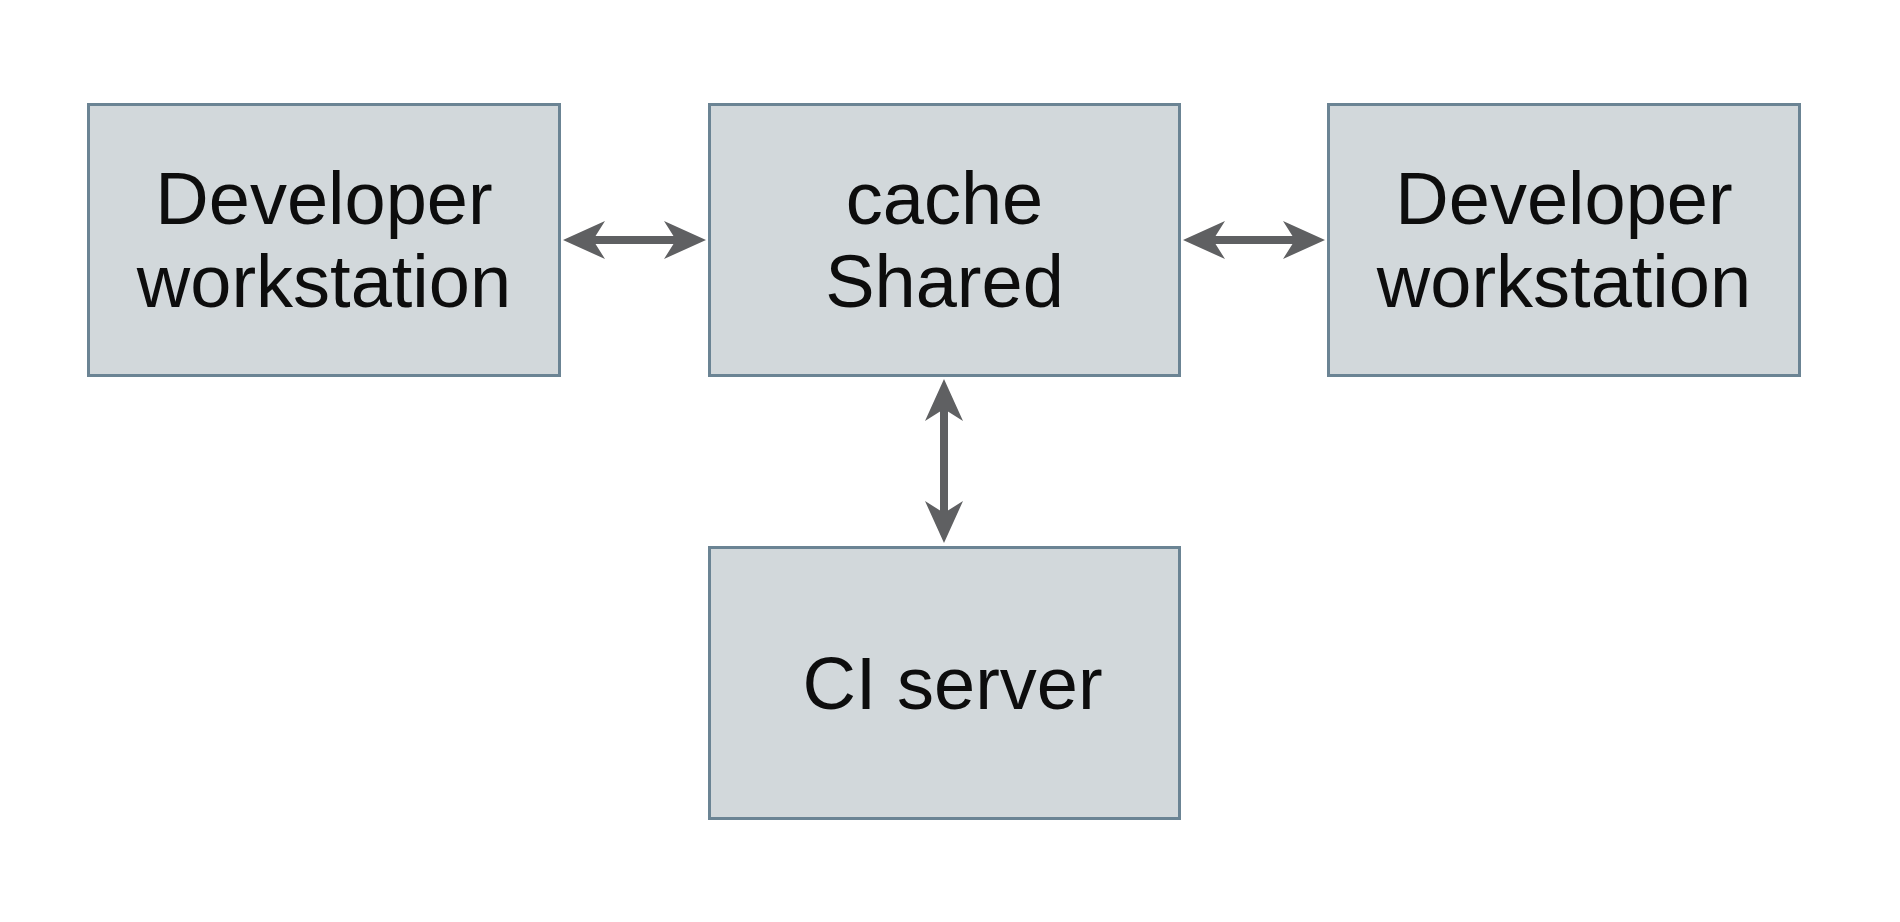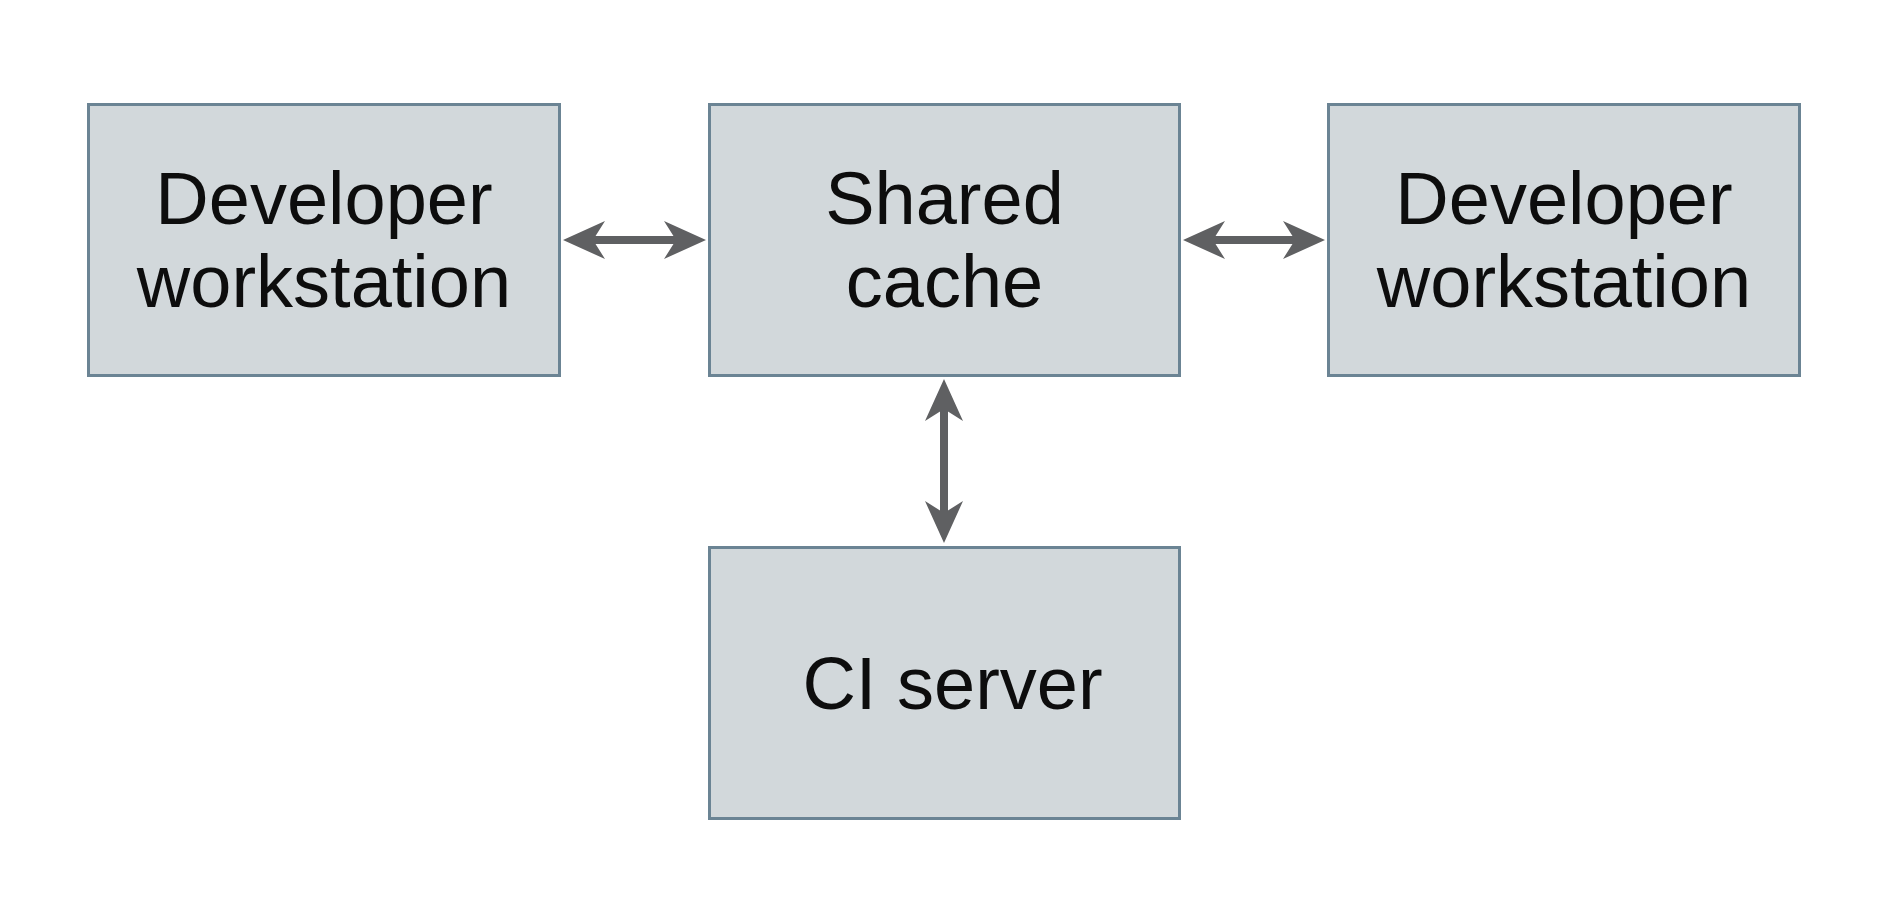--- a/index.html
+++ b/index.html
@@ -45,22 +45,22 @@
 <body>
 
 <div class="canvas">
 
   <div class="node" id="node-dev-left" style="background-color: rgb(210, 216, 219); border-color: rgb(107, 132, 148);">
     <div class="line" style="color: rgb(13, 13, 13);">Developer</div>
     <div class="line" style="color: rgb(13, 13, 13);">workstation</div>
   </div>
 
   <div class="node" id="node-cache" style="background-color: rgb(210, 216, 219); border-color: rgb(107, 132, 148);">
+    <div class="line" style="color: rgb(13, 13, 13);">cache</div>
     <div class="line" style="color: rgb(13, 13, 13);">Shared</div>
-    <div class="line" style="color: rgb(13, 13, 13);">cache</div>
   </div>
 
   <div class="node" id="node-dev-right" style="background-color: rgb(210, 216, 219); border-color: rgb(107, 132, 148);">
     <div class="line" style="color: rgb(13, 13, 13);">Developer</div>
     <div class="line" style="color: rgb(13, 13, 13);">workstation</div>
   </div>
 
   <div class="node" id="node-ci" style="background-color: rgb(210, 216, 219); border-color: rgb(107, 132, 148); padding-left: 16px;">
     <div class="line" style="color: rgb(13, 13, 13);">CI server</div>
   </div>

